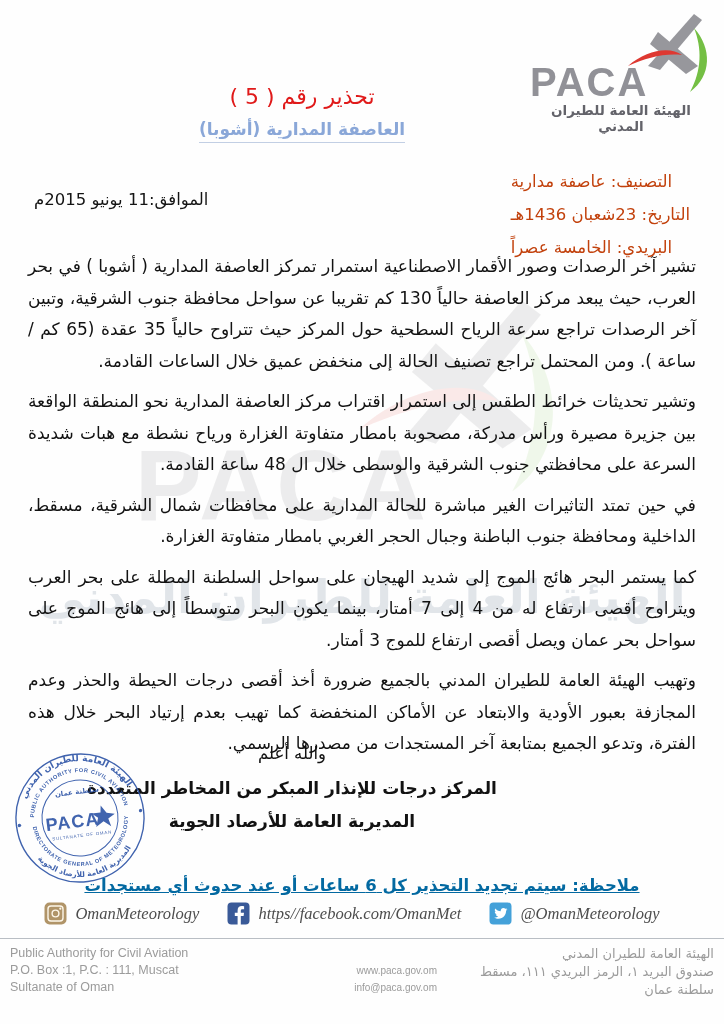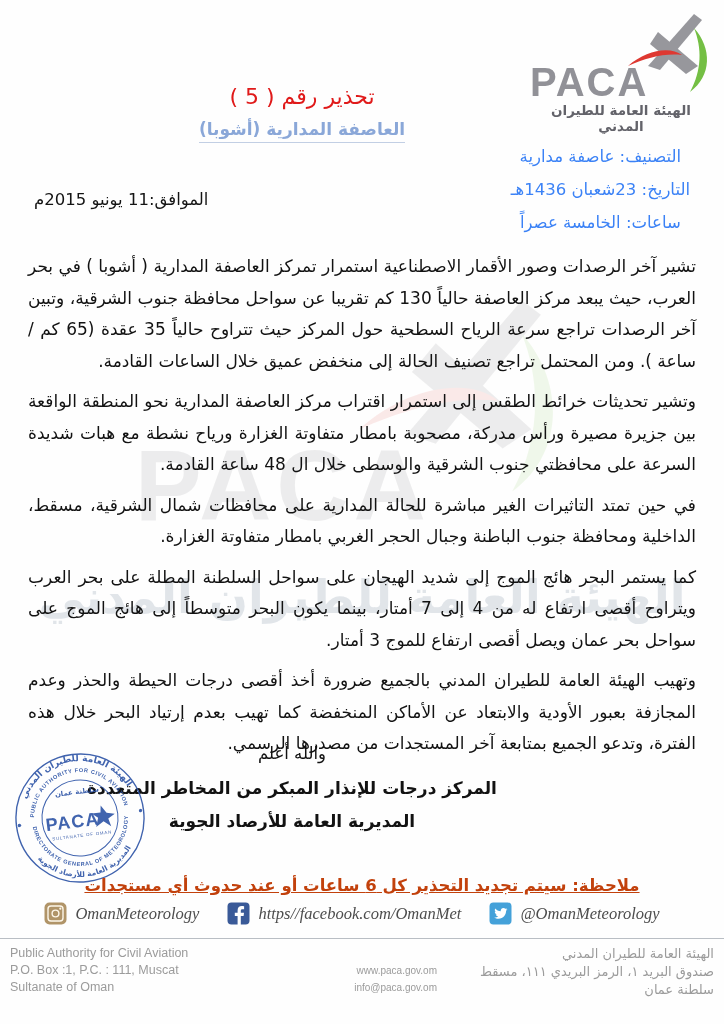--- a/index.html
+++ b/index.html
@@ -23,43 +23,43 @@
   .logo { position:absolute; top:8px; right:10px; width:186px; text-align:center; z-index:2; }
   .logo-arabic { font-size:13.5px; font-weight:bold; color:#63636a; margin-top:-6px; direction:rtl; }
 
   
   .title-block { position:absolute; top:84px; left:112px; width:380px; text-align:center; z-index:2; }
   .warning-title { font-size:22px; font-weight:normal; color:#e01a1a; direction:rtl; }
   .storm-subtitle { display:inline-block; margin-top:10px; font-size:17px; font-weight:bold;
     color:#8aa7d8; direction:rtl; border-bottom:1px solid #c2cfe4; padding-bottom:3px; }
 
   
-  .meta { position:absolute; top:140px; right:34px; text-align:center; direction:rtl;
-    font-size:16.5px; line-height:33px; color:#3b82f6; z-index:2; }
+  .meta { position:absolute; top:165px; right:34px; text-align:left; direction:rtl;
+    font-size:16.5px; line-height:33px; color:#c2410c; z-index:2; }
   .greg-date { position:absolute; top:190px; left:34px; font-size:16.5px; color:#141414;
     direction:rtl; z-index:2; }
 
   
   .body-text { position:absolute; top:251px; right:28px; left:28px; direction:rtl;
     text-align:justify; font-size:17px; line-height:31.5px; color:#121212; z-index:1; }
   .body-text p { margin-bottom:9px; }
 
   
   .closing { position:absolute; top:744px; left:0; width:584px; text-align:center;
     direction:rtl; color:#121212; z-index:1; }
   .closing .phrase { font-size:16.5px; margin-bottom:15px; }
   .closing .org { font-size:17px; font-weight:bold; margin-bottom:13px; }
 
   
   .stamp { position:absolute; left:12px; top:748px; width:136px; height:140px;
     transform:rotate(-7deg); opacity:.92; z-index:2; }
 
   
   .note { position:absolute; top:876px; left:0; width:724px; text-align:center; direction:rtl;
-    font-size:16.5px; font-weight:bold; color:#c2410c; z-index:2; }
+    font-size:16.5px; font-weight:bold; color:#0369a1; z-index:2; }
   .note span { text-decoration:underline; }
 
   
   .social { position:absolute; top:902px; left:0; width:704px; display:flex;
     justify-content:center; align-items:center; gap:28px; z-index:2; }
   .social-item { display:flex; align-items:center; gap:8px;
     font-family:"Liberation Serif", serif; font-style:italic; font-size:16.5px; color:#4d4d4d; }
   .social-icon { width:23px; height:23px; flex:0 0 auto; }
 
   
@@ -101,21 +101,21 @@
   </div>
 
   <div class="title-block">
     <div class="warning-title">تحذير رقم ( 5 )</div>
     <div><span class="storm-subtitle">العاصفة المدارية (أشوبا)</span></div>
   </div>
 
   <div class="meta">
     <div>التصنيف: عاصفة مدارية</div>
     <div>التاريخ: 23شعبان 1436هـ</div>
-    <div>ساعات: الخامسة عصراً</div>
+    <div>البريدي: الخامسة عصراً</div>
   </div>
   <div class="greg-date">الموافق:11 يونيو 2015م</div>
 
   <div class="body-text">
     <p>تشير آخر الرصدات وصور الأقمار الاصطناعية استمرار تمركز العاصفة المدارية ( أشوبا ) في بحر العرب، حيث يبعد مركز العاصفة حالياً 130 كم تقريبا عن سواحل محافظة جنوب الشرقية، وتبين آخر الرصدات تراجع سرعة الرياح السطحية حول المركز حيث تتراوح حالياً 35 عقدة (65 كم / ساعة ). ومن المحتمل تراجع تصنيف الحالة إلى منخفض عميق خلال الساعات القادمة.</p>
     <p>وتشير تحديثات خرائط الطقس إلى استمرار اقتراب مركز العاصفة المدارية نحو المنطقة الواقعة بين جزيرة مصيرة ورأس مدركة، مصحوبة بامطار متفاوتة الغزارة ورياح نشطة مع هبات شديدة السرعة على محافظتي جنوب الشرقية والوسطى خلال ال 48 ساعة القادمة.</p>
     <p>في حين تمتد التاثيرات الغير مباشرة للحالة المدارية على محافظات شمال الشرقية، مسقط، الداخلية ومحافظة جنوب الباطنة وجبال الحجر الغربي بامطار متفاوتة الغزارة.</p>
     <p>كما يستمر البحر هائج الموج إلى شديد الهيجان على سواحل السلطنة المطلة على بحر العرب ويتراوح أقصى ارتفاع له من 4 إلى 7 أمتار، بينما يكون البحر متوسطاً إلى هائج الموج على سواحل بحر عمان ويصل أقصى ارتفاع للموج 3 أمتار.</p>
     <p>وتهيب الهيئة العامة للطيران المدني بالجميع ضرورة أخذ أقصى درجات الحيطة والحذر وعدم المجازفة بعبور الأودية والابتعاد عن الأماكن المنخفضة كما تهيب بعدم إرتياد البحر خلال هذه الفترة، وتدعو الجميع بمتابعة آخر المستجدات من مصدرها الرسمي.</p>
   </div>

